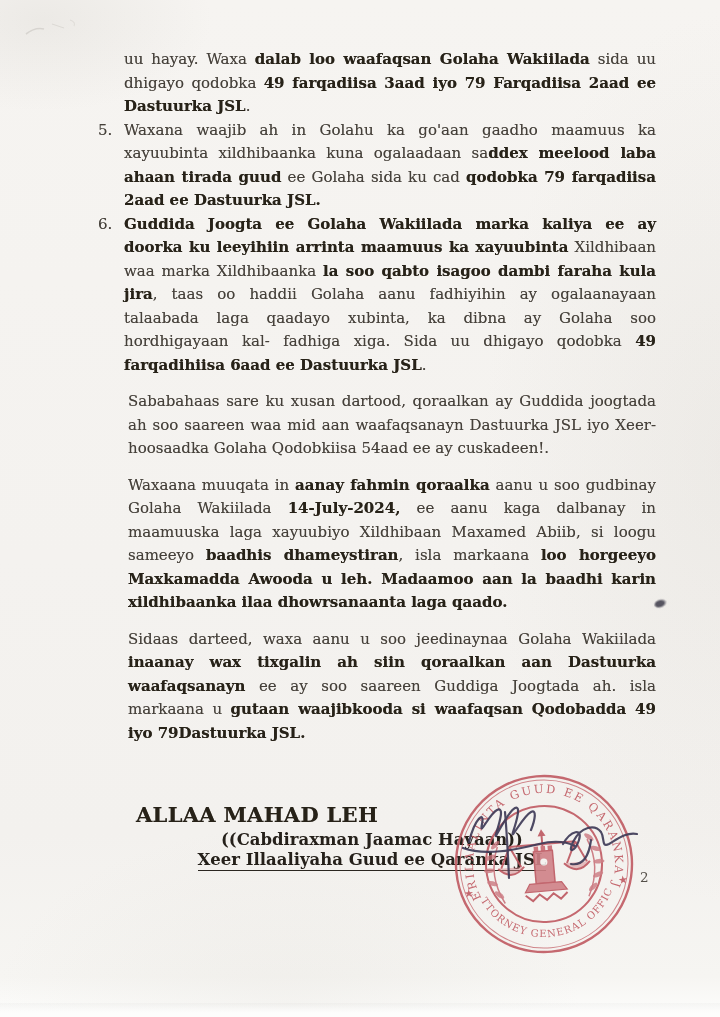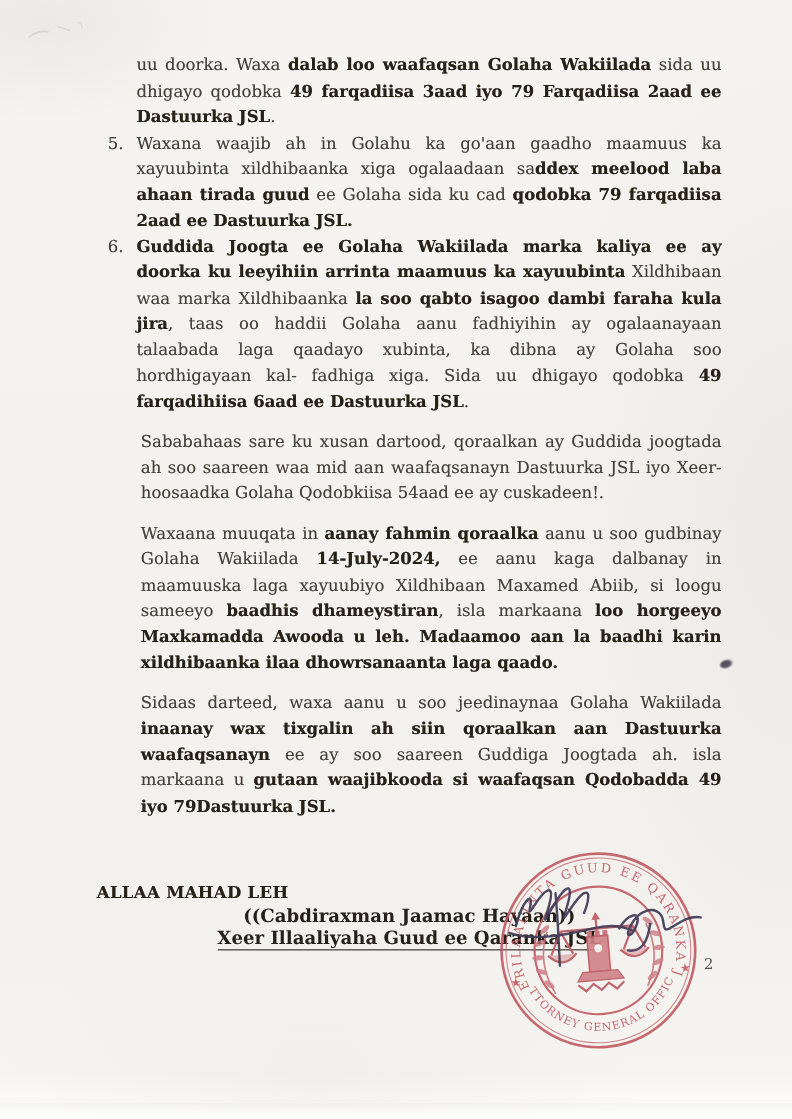--- a/index.html
+++ b/index.html
@@ -23,22 +23,22 @@
     text-align:justify; font-size:15px; line-height:23.5px;
     color:#45403a; text-shadow:0 0 .6px rgba(84,78,70,.55);
   }
   .block b { color:#272218; text-shadow:0 0 .5px rgba(45,38,30,.6); }
   .indent { margin-left:36px; width:532px; }
   .cont { margin-top:48px; }
   .li { position:relative; margin-left:36px; width:532px; }
   .num { position:absolute; left:-26px; top:0; }
   .para { margin-top:13px;margin-left:40px; }
   .closing { position:absolute; left:88px; top:802px; width:568px; }
-  .thanks { font-weight:bold; font-size:15px; color:#272218; letter-spacing:.3px;
-            text-shadow:0 0 .5px rgba(45,38,30,.6); }
+  .thanks { font-weight:bold; font-size:21px; color:#272218; letter-spacing:.3px;
+            text-shadow:0 0 .5px rgba(45,38,30,.6);margin-left:48px; }
   .sig-name { text-align:center; font-weight:bold; font-size:16.5px; margin-top:3px; color:#25201a; }
   .sig-title { text-align:center; font-weight:bold; font-size:16.5px; margin-top:1px; color:#25201a; }
   .sig-title span { border-bottom:1.7px solid #2a2620; padding-bottom:1px; }
   .stamp { position:absolute; left:439px; top:759px; width:210px; height:210px;
            transform:rotate(-5deg); opacity:.9; }
   .signature { position:absolute; left:455px; top:800px; width:210px; height:100px; }
   .pagenum { position:absolute; left:640px; top:869px; font-size:13.5px; color:#55504a;
              font-family:"DejaVu Serif",serif; }
   .smudge { position:absolute; left:654px; top:599px; width:13px; height:9px;
             background:radial-gradient(ellipse at 45% 50%, #565460 0 38%, rgba(86,84,96,.35) 60%, transparent 75%);
@@ -51,25 +51,25 @@
 <div class="page">
 
   <svg class="pencil" viewBox="0 0 80 34">
     <path d="M 8 20 q 9 -7 18 -5" stroke="#c6c3be" stroke-width="1.6" fill="none"></path>
     <path d="M 34 10 l 12 4" stroke="#cfccc7" stroke-width="1.3" fill="none"></path>
     <path d="M 52 6 q 6 2 4 6" stroke="#d4d1cc" stroke-width="1.1" fill="none"></path>
   </svg>
 
   <div class="doc">
 
-    <div class="block indent cont"><span>uu doorka. Waxa </span><b>dalab loo waafaqsan Golaha Wakiilada</b><span> sida uu dhigayo qodobka </span><b>49 farqadiisa 3aad iyo 79 Farqadiisa 2aad ee Dastuurka JSL</b><span>.</span></div>
+    <div class="block indent cont"><span>uu hayay. Waxa </span><b>dalab loo waafaqsan Golaha Wakiilada</b><span> sida uu dhigayo qodobka </span><b>49 farqadiisa 3aad iyo 79 Farqadiisa 2aad ee Dastuurka JSL</b><span>.</span></div>
 
     <div class="li block">
       <span class="num">5.</span>
-      <span><span>Waxana waajib ah in Golahu ka go'aan gaadho maamuus ka xayuubinta xildhibaanka xiga ogalaadaan sa</span><b>ddex meelood laba ahaan tirada guud</b><span> ee Golaha sida ku cad </span><b>qodobka 79 farqadiisa 2aad ee Dastuurka JSL.</b></span>
+      <span><span>Waxana waajib ah in Golahu ka go'aan gaadho maamuus ka xayuubinta xildhibaanka kuna ogalaadaan sa</span><b>ddex meelood laba ahaan tirada guud</b><span> ee Golaha sida ku cad </span><b>qodobka 79 farqadiisa 2aad ee Dastuurka JSL.</b></span>
     </div>
 
     <div class="li block">
       <span class="num">6.</span>
       <span><b>Guddida Joogta ee Golaha Wakiilada marka kaliya ee ay doorka ku leeyihiin arrinta maamuus ka xayuubinta</b><span> Xildhibaan waa marka Xildhibaanka </span><b>la soo qabto isagoo dambi faraha kula jira</b><span>, taas oo haddii Golaha aanu fadhiyihin ay ogalaanayaan talaabada laga qaadayo xubinta, ka dibna ay Golaha soo hordhigayaan kal- fadhiga xiga. Sida uu dhigayo qodobka </span><b>49 farqadihiisa 6aad ee Dastuurka JSL</b><span>.</span></span>
     </div>
 
     <div class="block para"><span>Sababahaas sare ku xusan dartood, qoraalkan ay Guddida joogtada ah soo saareen waa mid aan waafaqsanayn Dastuurka JSL iyo Xeer-hoosaadka Golaha Qodobkiisa 54aad ee ay cuskadeen!.</span></div>
     <div class="block para"><span>Waxaana muuqata in </span><b>aanay fahmin qoraalka</b><span> aanu u soo gudbinay Golaha Wakiilada </span><b>14-July-2024,</b><span> ee aanu kaga dalbanay in maamuuska laga xayuubiyo Xildhibaan Maxamed Abiib, si loogu sameeyo </span><b>baadhis dhameystiran</b><span>, isla markaana </span><b>loo horgeeyo Maxkamadda Awooda u leh. Madaamoo aan la baadhi karin xildhibaanka ilaa dhowrsanaanta laga qaado.</b></div>
     <div class="block para"><span>Sidaas darteed, waxa aanu u soo jeedinaynaa Golaha Wakiilada </span><b>inaanay wax tixgalin ah siin qoraalkan aan Dastuurka waafaqsanayn</b><span> ee ay soo saareen Guddiga Joogtada ah. isla markaana u </span><b>gutaan waajibkooda si waafaqsan Qodobadda 49 iyo 79Dastuurka JSL.</b></div>

